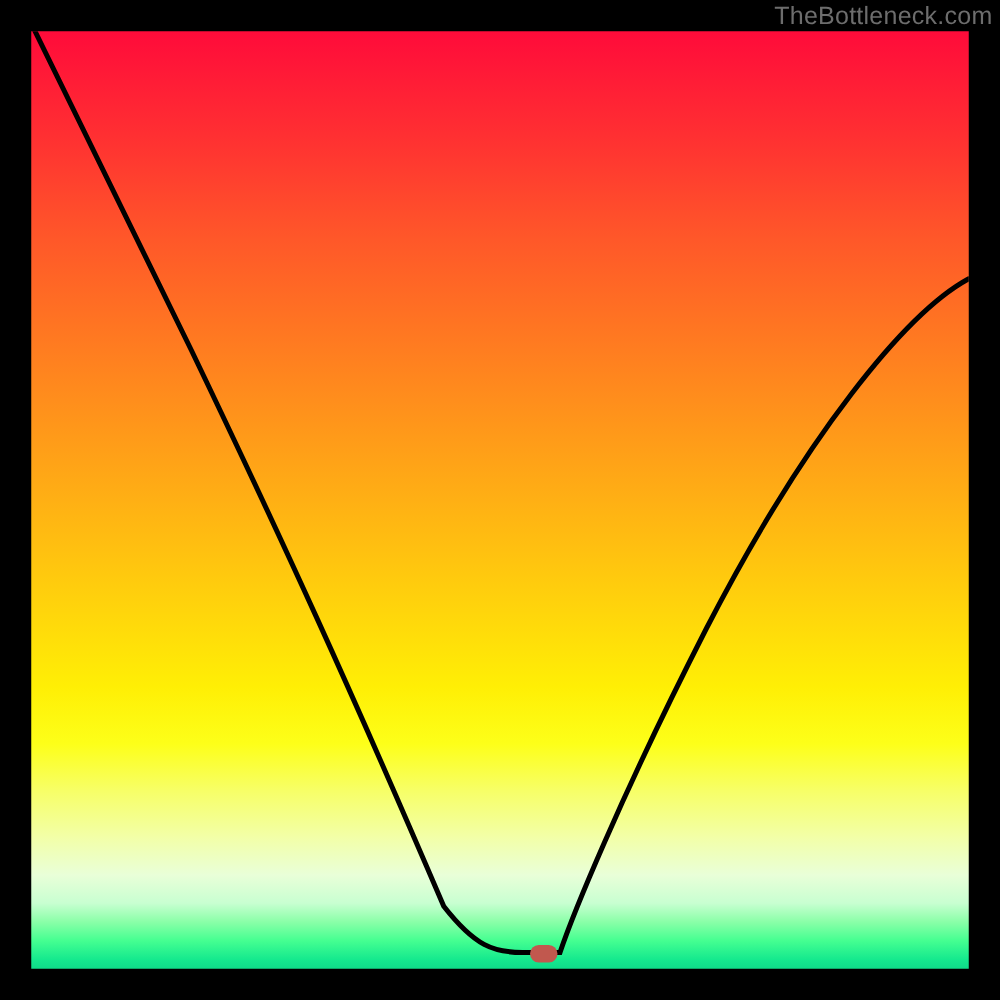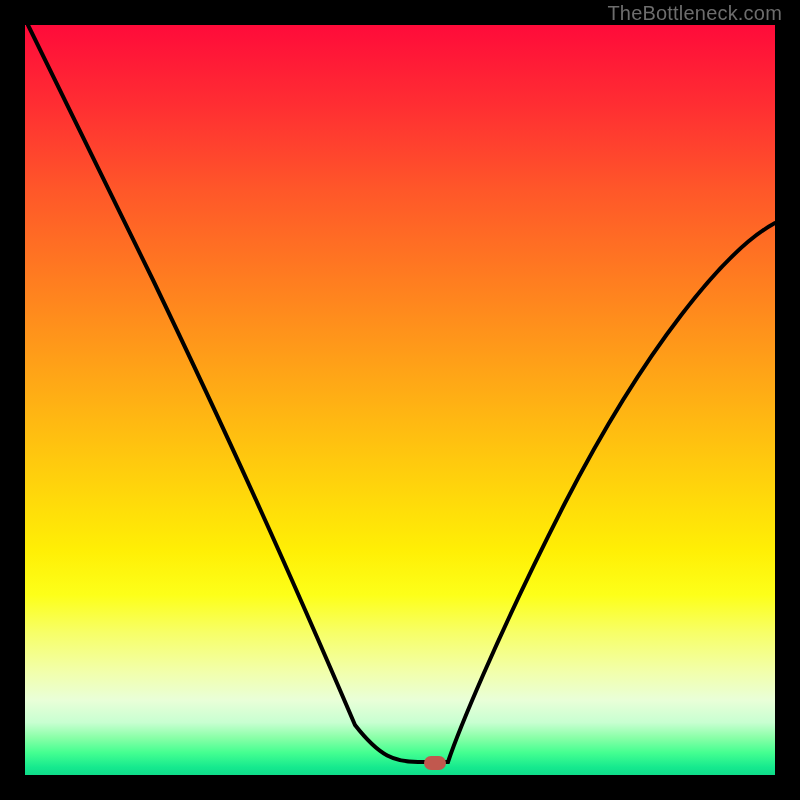--- a/index.html
+++ b/index.html
@@ -55,21 +55,21 @@
     position: absolute;
     width: 22px;
     height: 14px;
     border-radius: 7px;
     background: #c1584e;
     transform: translate(-50%, -50%);
   }
   .watermark {
     position: absolute;
     top: 2px;
-    right: 18px;
+    right: 6px;
     color: #6d6d6d;
     font-size: 20px;
     font-weight: 500;
     letter-spacing: 0.2px;
   }
 </style>
 </head>
 <body>
 
 <div class="frame">

